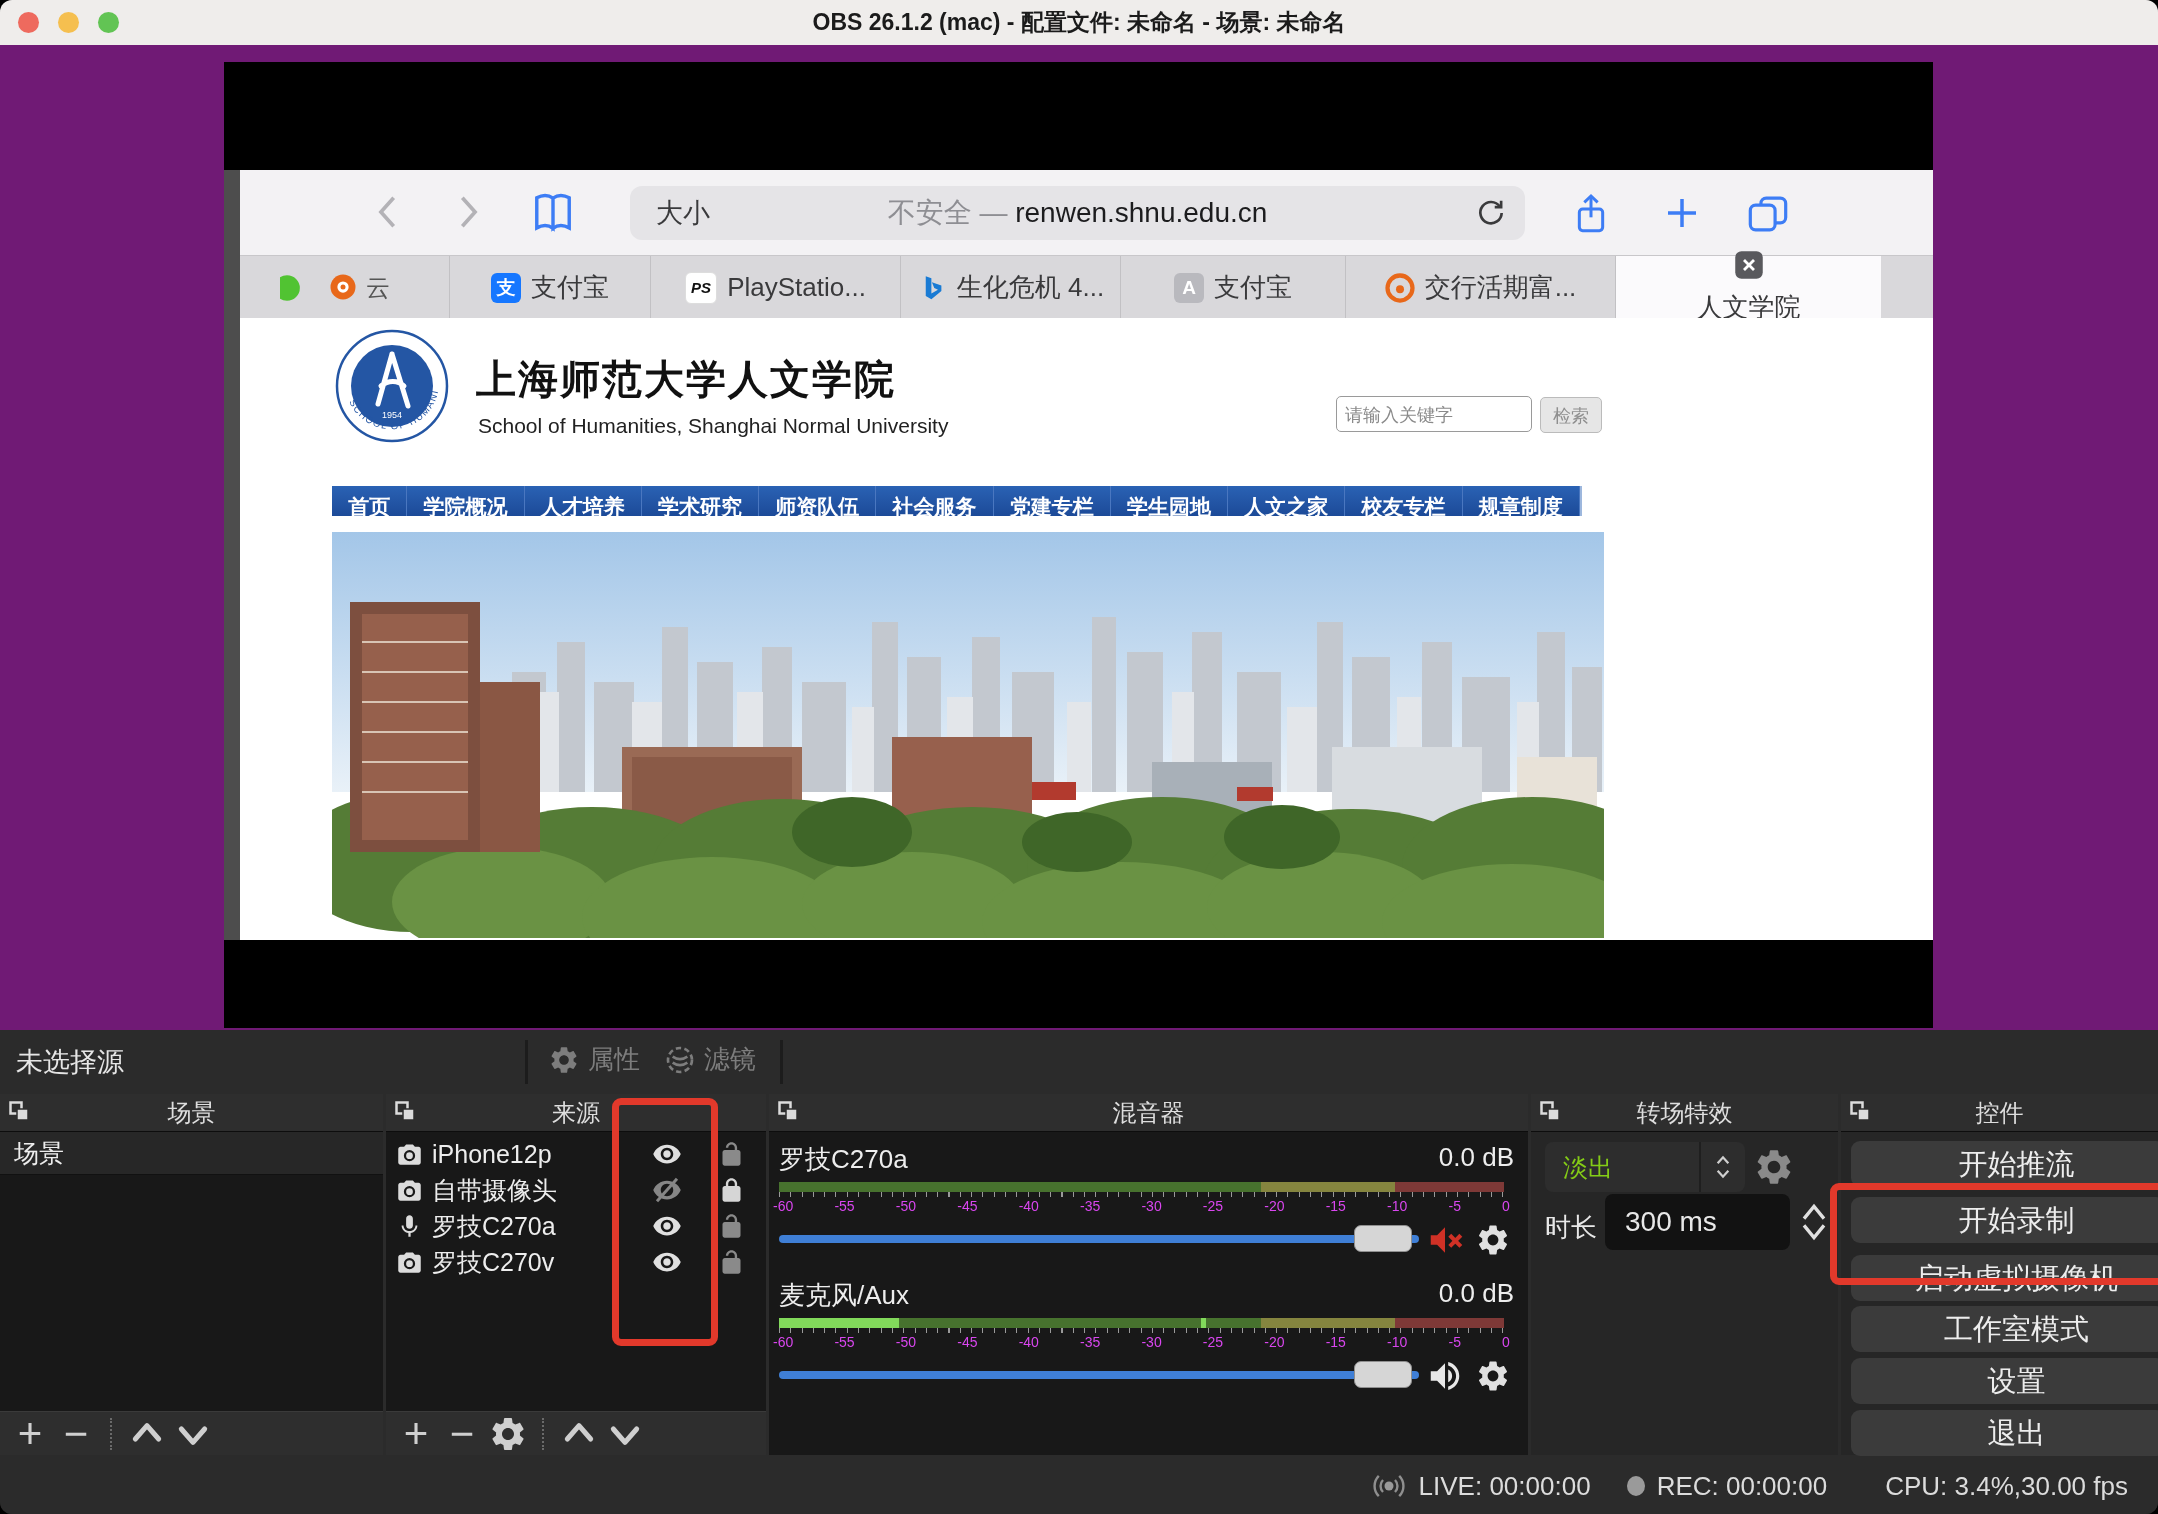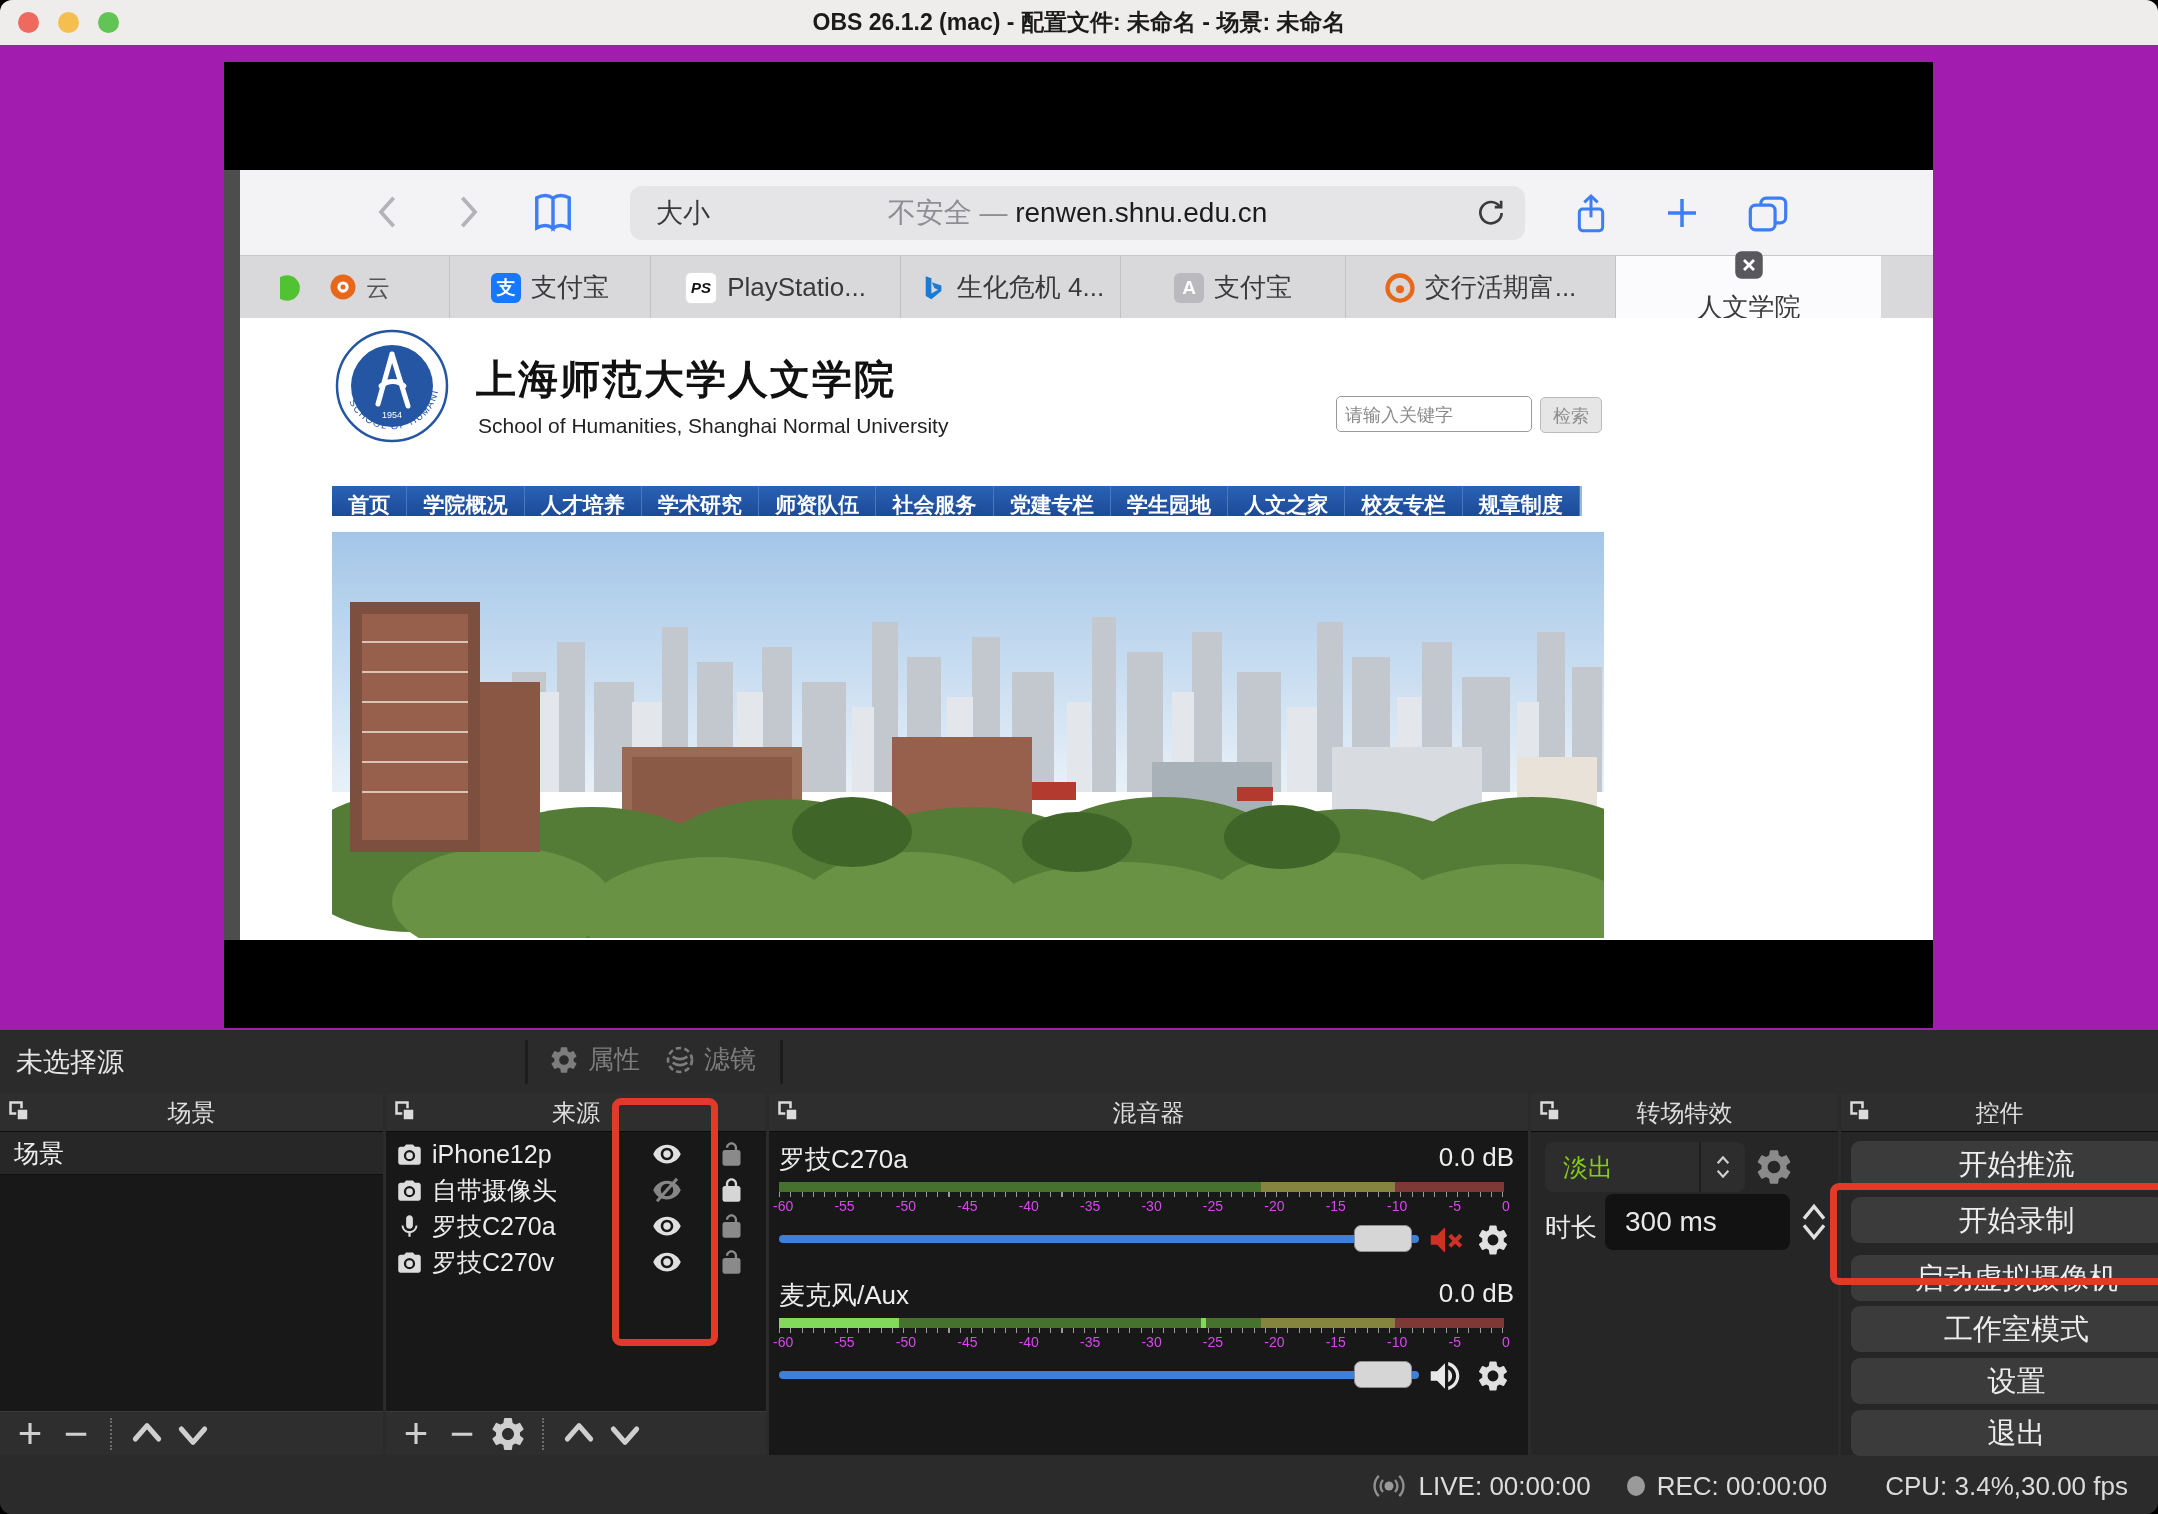--- a/index.html
+++ b/index.html
@@ -6,21 +6,21 @@
   body{width:2158px;height:1514px;position:relative;font-family:"Liberation Sans",sans-serif;-webkit-font-smoothing:antialiased;}
   .window{position:absolute;inset:0;border-radius:12px;overflow:hidden;background:#232323;}
 
   
   .titlebar{position:absolute;left:0;top:0;width:100%;height:45px;background:#efedeb;}
   .tl{position:absolute;top:12px;width:21px;height:21px;border-radius:50%;}
   .titlebar .title{position:absolute;left:0;right:0;top:0;height:45px;line-height:45px;text-align:center;
     font-size:23px;font-weight:bold;color:#1b1b1b;}
 
   
-  .preview-area{position:absolute;left:0;top:45px;width:2158px;height:985px;background:#a21caf;}
+  .preview-area{position:absolute;left:0;top:45px;width:2158px;height:985px;background:#701a75;}
   .canvas{position:absolute;left:224px;top:17px;width:1709px;height:966px;background:#000;overflow:hidden;}
   .desktop-edge{position:absolute;left:0;top:108px;width:16px;height:770px;background:#4d4d4d;}
   .safari{position:absolute;left:16px;top:108px;width:1693px;height:770px;background:#fff;}
 
   .sf-toolbar{position:absolute;left:0;top:0;width:100%;height:85px;background:#f3f2f4;}
   .sf-icon{position:absolute;top:22px;}
   .urlfield{position:absolute;left:390px;top:16px;width:895px;height:54px;background:#e5e4e7;border-radius:12px;}
   .urlfield .zoomlbl{position:absolute;left:26px;top:0;line-height:54px;font-size:27px;color:#3a3a3c;}
   .urlfield .urltext{position:absolute;left:0;right:0;top:0;line-height:54px;text-align:center;font-size:28px;}
   .urltext .sec{color:#8e8e93;} .urltext .host{color:#1c1c1e;}
@@ -34,21 +34,21 @@
   .tab-lead{width:210px;position:relative;border-right:1px solid #c2c1c4;box-sizing:border-box;}
 
   .sf-page{position:absolute;left:0;top:148px;width:100%;height:622px;background:#fff;}
   .site-title{position:absolute;left:236px;top:34px;font-family:"Liberation Serif",serif;font-weight:bold;font-size:40px;color:#111;letter-spacing:2px;}
   .site-sub{position:absolute;left:238px;top:96px;font-size:21px;color:#222;}
   .search-box{position:absolute;left:1096px;top:78px;width:196px;height:36px;background:#fff;border:1px solid #9a9a9a;border-radius:5px;
     line-height:36px;padding-left:8px;font-size:18px;color:#8a8a8a;box-sizing:border-box;}
   .search-btn{position:absolute;left:1300px;top:79px;width:62px;height:36px;background:#e6e6e6;border:1px solid #bbb;border-radius:5px;
     text-align:center;line-height:36px;font-size:18px;color:#8f8f8f;box-sizing:border-box;}
   .site-nav{position:absolute;left:92px;top:168px;width:1248px;height:30px;display:flex;
-    background:linear-gradient(#2a62b4,#1c4a98);border-right:2px solid #9db7dd;font-family:Liberation Mono, monospace;}
+    background:linear-gradient(#2a62b4,#1c4a98);border-right:2px solid #9db7dd;}
   .site-nav span{flex:1 1 auto;text-align:center;line-height:42px;color:#fff;font-size:21px;font-weight:bold;border-right:1px solid #4a77c0;}
   .photo{position:absolute;left:92px;top:214px;width:1272px;height:406px;overflow:hidden;}
 
   
   .dock{position:absolute;left:0;top:1030px;width:2158px;height:428px;background:#2b2b2b;}
   .dock-toolbar{position:absolute;left:0;top:0;width:100%;height:64px;}
   .nosource{position:absolute;left:16px;top:14px;font-size:27px;color:#e6e6e6;}
   .vdiv{position:absolute;top:10px;width:3px;height:44px;background:#1c1c1c;}
   .tbtn{position:absolute;top:12px;display:flex;align-items:center;gap:8px;color:#7d7d7d;font-size:26px;}
 

